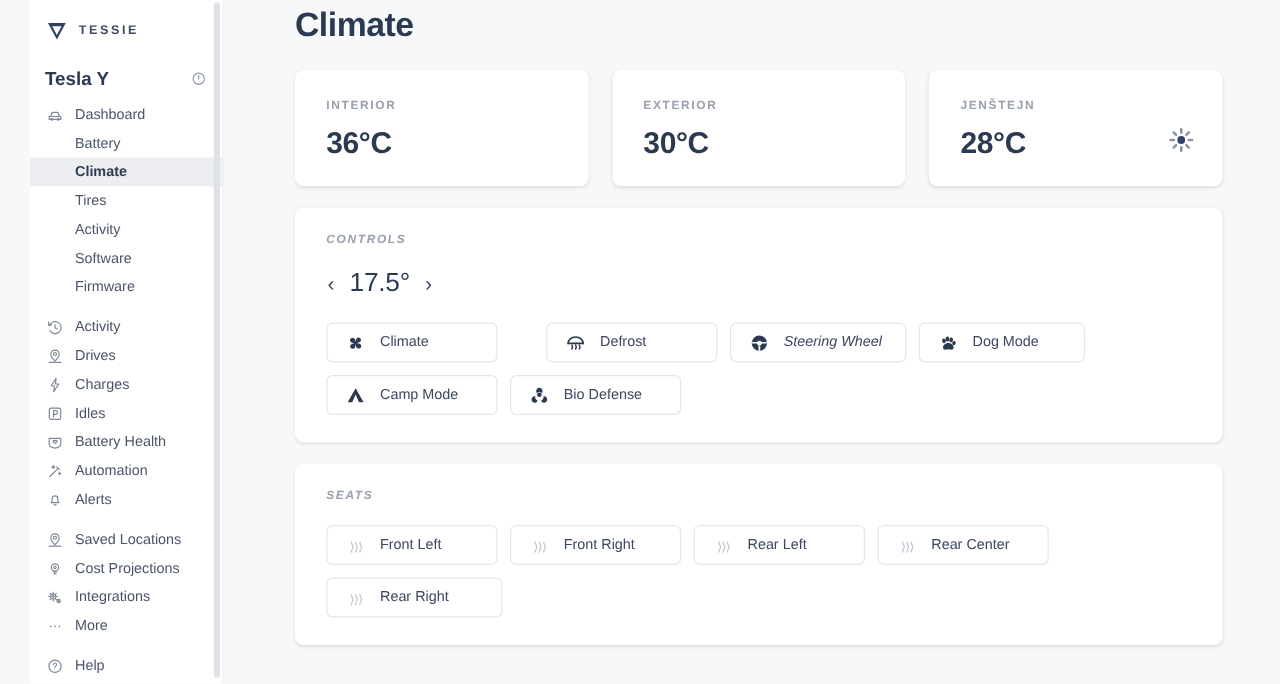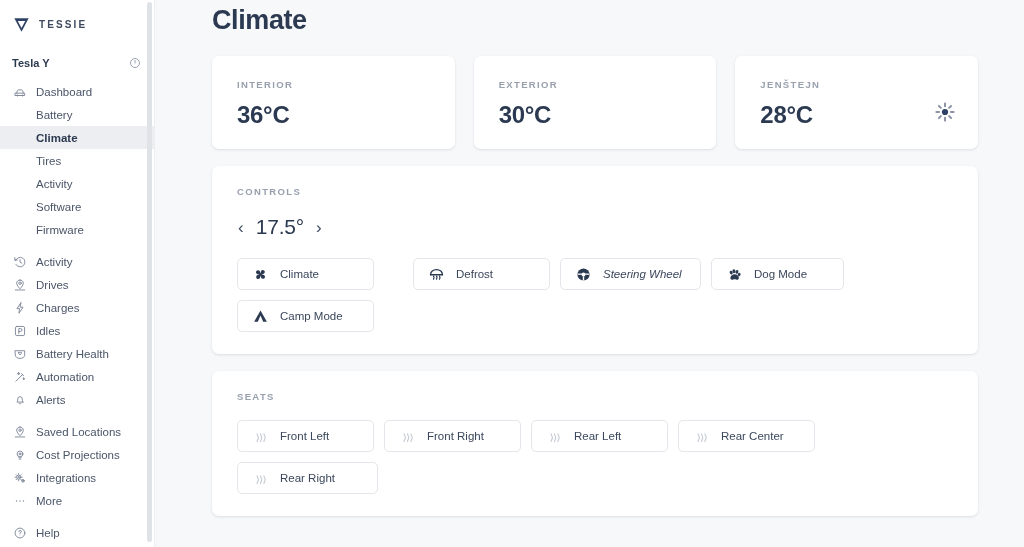--- a/index.html
+++ b/index.html
@@ -3,21 +3,21 @@
 <meta charset="utf-8">
 <style>
   * { box-sizing: border-box; margin: 0; padding: 0; }
   html, body {
     width: 1024px; height: 547px;
     overflow: hidden;
     font-family: "Liberation Sans", sans-serif;
     background: #f7f8f9;
     color: #3b475c;
   }
-  #app { display: flex; width: 1024px; height: 523px; }
+  #app { display: flex; width: 1024px; height: 523px; padding-left: 24px; }
 
   
   .sidebar {
     width: 155px; height: 547px;
     background: #ffffff;
     position: relative;
     flex: 0 0 155px;
     overflow: hidden;
   }
   .sb-logo {
@@ -28,21 +28,21 @@
   .sb-logo svg { display: block; }
   .sb-logo-text {
     font-size: 10px; letter-spacing: 2.1px; font-weight: 600;
     color: #3f4a5f;
   }
   .sb-vehicle {
     display: flex; align-items: center; justify-content: space-between;
     padding: 0 14px 0 12px;
     height: 22px; margin-top: 16px;
   }
-  .sb-vehicle-name { font-size: 11px; font-weight: 700; color: #2c3a51; }
+  .sb-vehicle-name { font-size: 15px; font-weight: 700; color: #2c3a51; }
   .sb-vehicle-icon { color: #8e97a6; display: flex; }
 
   .sb-nav { margin-top: 6px; }
   .sb-item {
     display: flex; align-items: center;
     height: 23px;
     font-size: 11.5px;
     color: #4b5costume;
     color: #4a5568;
     padding-left: 12px;
@@ -102,21 +102,21 @@
   }
   .stat-value {
     font-size: 24px; font-weight: 700; color: #2c3a51;
     margin-top: 11px; letter-spacing: -0.3px;
   }
   .stat-icon { margin-top: 22px; color: #8b94a4; }
 
   .section-card { margin-top: 17px; padding: 20px 22px 22px 25px; }
   .section-label {
     font-size: 9.5px; letter-spacing: 1.35px; font-weight: 600;
-    color: #98a0ad; text-transform: uppercase;
+    color: #98a0ad; text-transform: uppercase; font-style: italic;
   }
 
   .temp-stepper {
     display: flex; align-items: center; gap: 12px;
     margin-top: 17px; margin-left: 1px; height: 26px;
   }
   .temp-arrow {
     font-size: 17px; color: #3d4a60; cursor: pointer; line-height: 1;
     font-weight: 400; user-select: none;
   }
@@ -445,20 +445,31 @@
           </div>
           <div class="ctl-btn w-camp">
             <span class="bico">
               <svg width="17" height="17" viewBox="0 0 24 24" fill="none">
                 <path d="M12 3.6 3 19.4h5.2L12 10.6l3.8 8.8H21z" fill="currentColor" stroke="none"></path>
                 <path d="M12 13.4l2.6 6H9.4z" fill="#ffffff" stroke="none"></path>
               </svg>
             </span>
             <span>Camp Mode</span>
           </div>
+          <div class="ctl-btn w-bio">
+            <span class="bico">
+              <svg width="17" height="17" viewBox="0 0 24 24" fill="none">
+                <circle cx="12" cy="11" r="2.6" fill="currentColor" stroke="none"></circle>
+                <path d="M12 3.2c2.1 0 3.6 1.8 3.6 3.9 0 .9-.3 1.6-.7 2.2-.8-.9-1.8-1.4-2.9-1.4s-2.1.5-2.9 1.4c-.4-.6-.7-1.3-.7-2.2 0-2.1 1.5-3.9 3.6-3.9z" fill="currentColor" stroke="none"></path>
+                <path d="M3.6 18.2c-1-1.8-.3-4 1.5-5.1.8-.5 1.6-.6 2.3-.5-.3 1.2-.1 2.3.4 3.3.6 1 1.5 1.6 2.5 1.9-.4.6-1 1.2-1.8 1.6-1.8 1.1-4 .6-4.9-1.2z" fill="currentColor" stroke="none"></path>
+                <path d="M20.4 18.2c-1 1.8-3.1 2.3-4.9 1.2-.8-.4-1.4-1-1.8-1.6 1-.3 1.9-.9 2.5-1.9.5-1 .7-2.1.4-3.3.7-.1 1.5 0 2.3.5 1.8 1.1 2.5 3.3 1.5 5.1z" fill="currentColor" stroke="none"></path>
+              </svg>
+            </span>
+            <span>Bio Defense</span>
+          </div>
         </div>
     </section>
 
     <section class="card seats-card">
       <div class="section-label">SEATS</div>
       <div class="btn-grid">
           <div class="ctl-btn seat-btn w-seat1">
             <span class="bico">
               <svg width="17" height="17" viewBox="0 0 24 24" fill="none" stroke="currentColor" stroke-width="1.5" stroke-linecap="round">
                 <path d="M7.2 19.2c0-2.4 1.8-3.2 1.8-5.6S7.2 10.4 7.2 8"></path>

